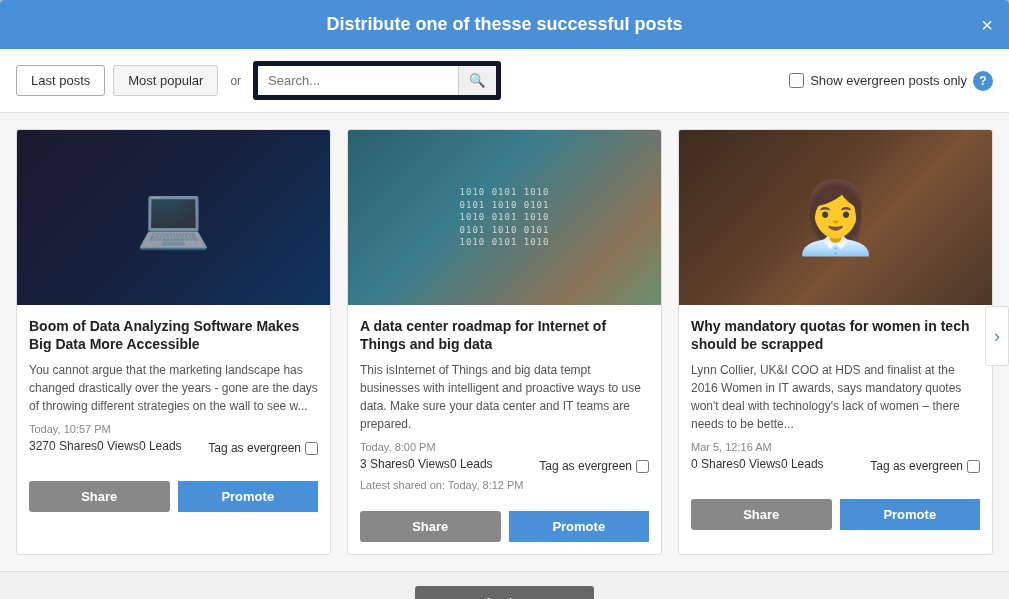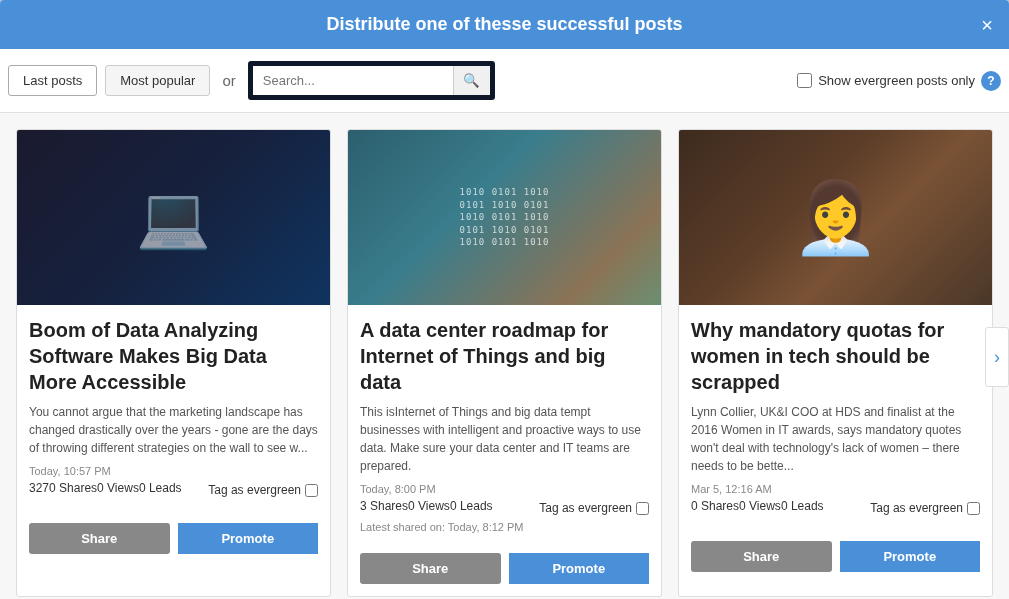--- a/index.html
+++ b/index.html
@@ -36,41 +36,41 @@
       background: none;
       border: none;
       color: #fff;
       font-size: 20px;
       cursor: pointer;
       line-height: 1;
     }
     .modal-toolbar {
       display: flex;
       align-items: center;
-      padding: 12px 8px;
+      padding: 12px 16px;
       border-bottom: 1px solid #e0e0e0;
       gap: 8px;
       background: #fff;
     }
     .tab-btn {
       padding: 7px 14px;
       border: 1px solid #ccc;
       background: #f5f5f5;
       border-radius: 3px;
       cursor: pointer;
       font-size: 13px;
       color: #333;
     }
     .tab-btn.active {
       background: #fff;
       border-color: #aaa;
     }
     .or-label {
       color: #666;
-      font-size: 15px;
+      font-size: 12px;
       margin: 0 4px;
     }
     .search-wrapper {
       display: flex;
       border: 5px solid #0f172a;
       border-radius: 3px;
       overflow: hidden;
     }
     .search-input {
       border: none;
@@ -172,21 +172,21 @@
       position: relative;
     }
     .thumb-woman::before {
       content: "👩‍💼";
       font-size: 70px;
     }
     .post-content {
       padding: 12px;
     }
     .post-title {
-      font-size: 20px;
+      font-size: 14px;
       font-weight: bold;
       color: #222;
       margin-bottom: 8px;
       line-height: 1.3;
     }
     .post-excerpt {
       font-size: 12px;
       color: #555;
       line-height: 1.5;
       margin-bottom: 8px;

